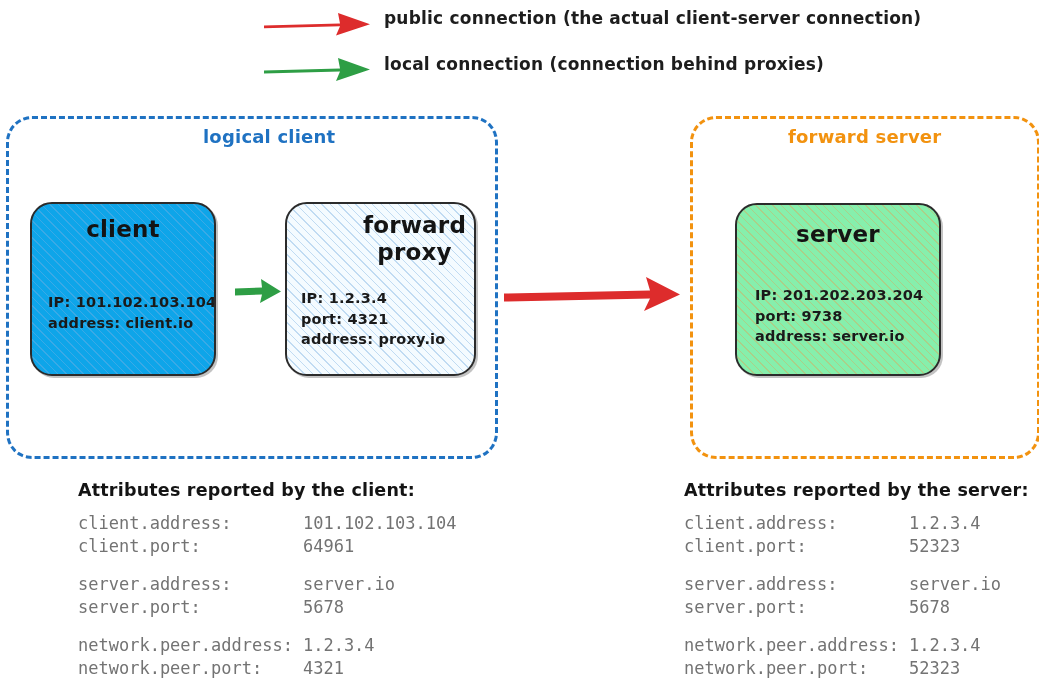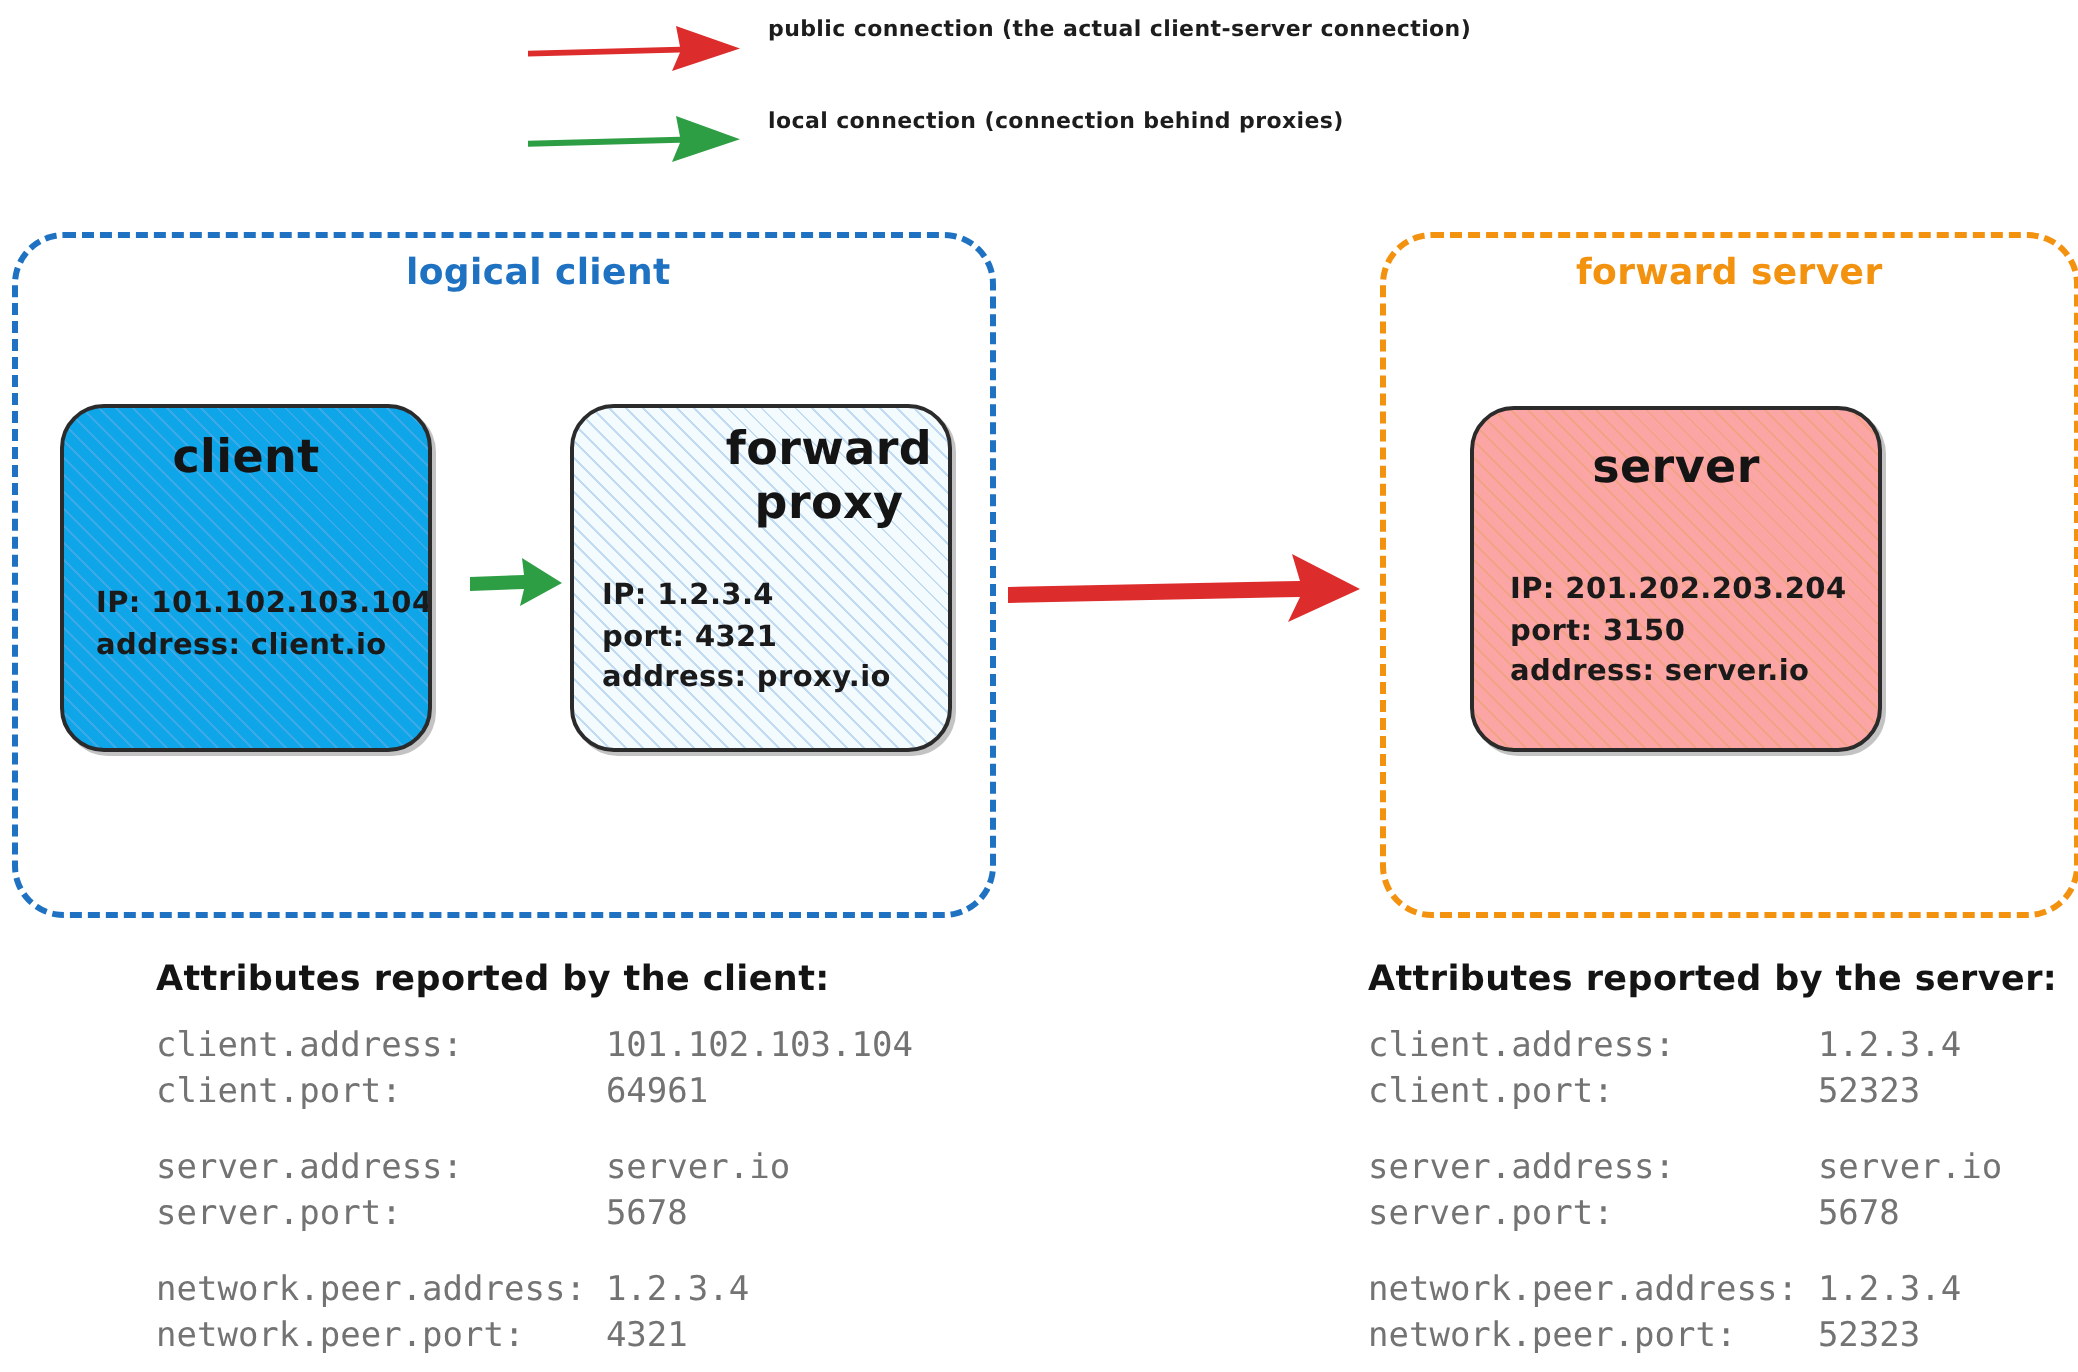--- a/index.html
+++ b/index.html
@@ -31,21 +31,21 @@
   #legend { left: 0; top: 0; width: 1039px; height: 100px; }
   .legend-row { position: absolute; height: 30px; }
   .legend-row.r1 { left: 262px; top: 10px; }
   .legend-row.r2 { left: 262px; top: 56px; }
   .legend-arrow { position: absolute; left: 0; top: 0; }
   .legend-label {
     position: absolute;
     left: 122px;
     top: -2px;
     white-space: nowrap;
-    font-size: 11px;
+    font-size: 17px;
     color: #1d1d1d;
   }
 
   
   .logical-box {
     position: absolute;
     border-radius: 26px;
     background: transparent;
   }
   #logical-client-box {
@@ -131,21 +131,21 @@
       rgba(120,175,225,0.42) 1px,
       rgba(255,255,255,0) 1px,
       rgba(255,255,255,0) 6px);
   }
   #node-proxy .node-title { top: 8px; }
   #node-proxy .node-props { left: 14px; top: 84px; }
 
   
   #node-server {
     left: 735px; top: 203px; width: 206px; height: 173px;
-    background: #fca5a5;
+    background: #86efac;
   }
   #node-server .hatch {
     background-image: repeating-linear-gradient(
       45deg,
       rgba(226,160,85,0.40) 0px,
       rgba(226,160,85,0.40) 1px,
       rgba(255,255,255,0) 1px,
       rgba(255,255,255,0) 6px);
   }
   #node-server .node-title { top: 16px; }
@@ -232,21 +232,21 @@
 </div>
 
 <div id="logical-server-box" class="logical-box"></div>
 <div id="logical-server-label" class="logical-label hand">forward server</div>
 
 <div id="node-server" class="node">
   <div class="hatch"></div>
   <div class="node-content">
     <div class="node-title hand">server</div>
     <div class="node-props hand" style="white-space:pre;">IP: 201.202.203.204
-port: 3150
+port: 9738
 address: server.io</div>
   </div>
 </div>
 
 <div id="arrow-public-proxy-server" class="abs">
   <svg width="190" height="44" viewBox="0 0 190 44">
     <path d="M4 21.5 L150 18.5 L146 5 L180 22.5 L144 39 L150 26.5 L4 29.5 Z" fill="#dd2c2c"></path>
   </svg>
 </div>
 

